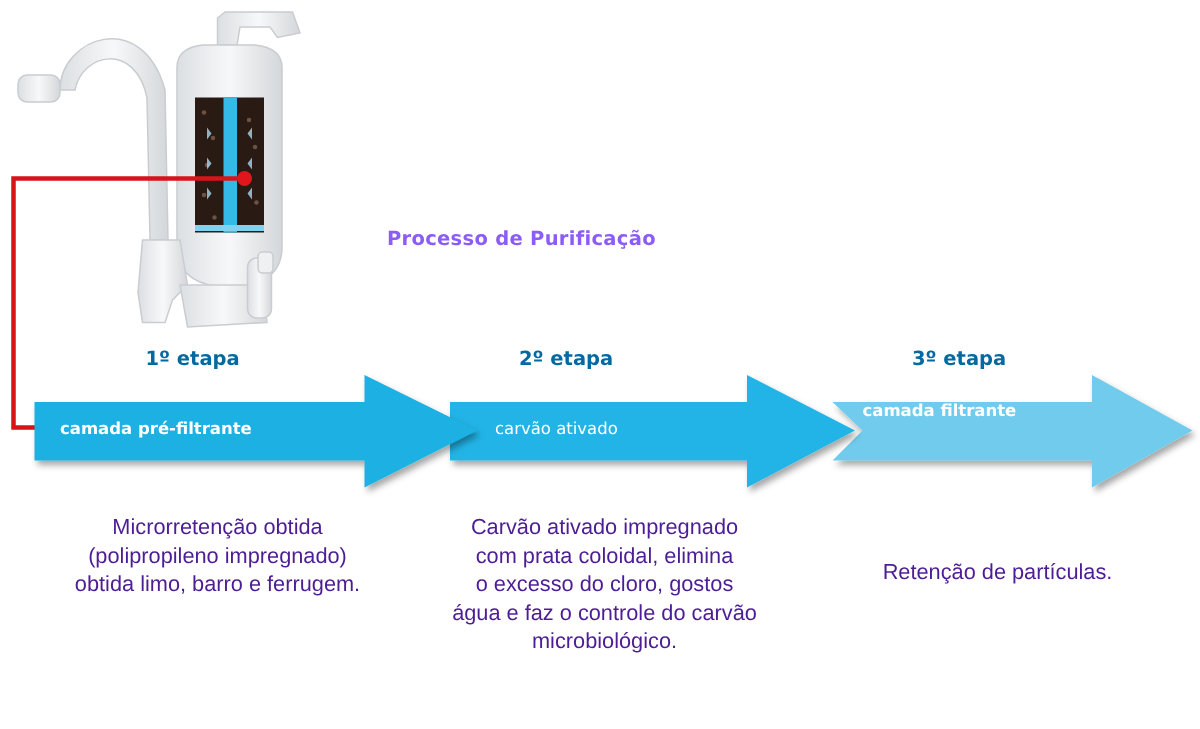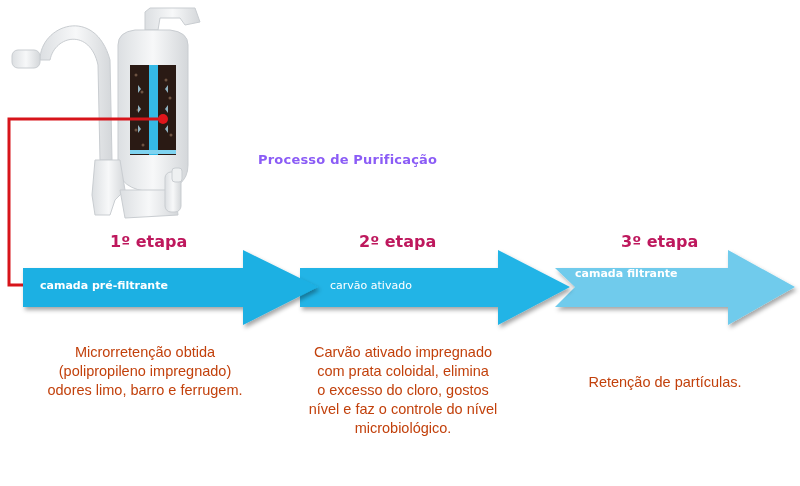--- a/index.html
+++ b/index.html
@@ -7,29 +7,29 @@
     width: 800px; height: 486px; position: relative; overflow: hidden;
     background: #ffffff;
     font-family: "DejaVu Sans", sans-serif;
   }
   .abs { position: absolute; }
   .title {
     left: 258px; top: 152px; font-size: 13px; font-weight: bold;
     color: #8b5cf6; letter-spacing: 0.2px; white-space: nowrap;
   }
   .stage-label {
-    font-size: 16px; font-weight: bold; color: #be185d; white-space: nowrap; margin-left: 13px;
+    font-size: 13px; font-weight: bold; color: #0369a1; white-space: nowrap;
   }
   .arrow-text {
     font-size: 11px; font-weight: bold; color: #ffffff; white-space: nowrap;
     text-align: left;
   }
   .desc {
     font-family: "Liberation Sans", sans-serif;
-    font-size: 14.5px; line-height: 19px; color: #c2410c; text-align: center;
+    font-size: 14.5px; line-height: 19px; color: #4c1d95; text-align: center;
   }
   svg { position: absolute; left: 0; top: 0; }
 </style>
 </head>
 <body>
 
 <svg width="800" height="486" viewBox="0 0 800 486">
   <defs>
     <linearGradient id="faucetGrad" x1="0" y1="0" x2="1" y2="0">
       <stop offset="0" stop-color="#dcdfe2"></stop>
@@ -97,24 +97,24 @@
 <div class="abs stage-label" style="left:346px; top:232px;">2º etapa</div>
 <div class="abs stage-label" style="left:608px; top:232px;">3º etapa</div>
 
 <div class="abs arrow-text" style="left:40px; top:279px; width:230px;">camada pré-filtrante</div>
 <div class="abs arrow-text" style="left:330px; top:279px; width:170px; font-weight:normal;">carvão ativado</div>
 <div class="abs arrow-text" style="left:575px; top:267px; width:160px;">camada filtrante</div>
 
 <div class="abs desc" style="left:0px; top:343px; width:290px;">
   <div>Microrretenção obtida</div>
   <div>(polipropileno impregnado)</div>
-  <div>odores limo, barro e ferrugem.</div>
+  <div>obtida limo, barro e ferrugem.</div>
 </div>
 <div class="abs desc" style="left:268px; top:343px; width:270px;">
   <div>Carvão ativado impregnado</div>
   <div>com prata coloidal, elimina</div>
   <div>o excesso do cloro, gostos</div>
-  <div>nível e faz o controle do nível</div>
+  <div>água e faz o controle do carvão</div>
   <div>microbiológico.</div>
 </div>
 <div class="abs desc" style="left:545px; top:343px; width:240px;margin-top:30px;">
   <div>Retenção de partículas.</div>
 </div>
 
 </body></html>

